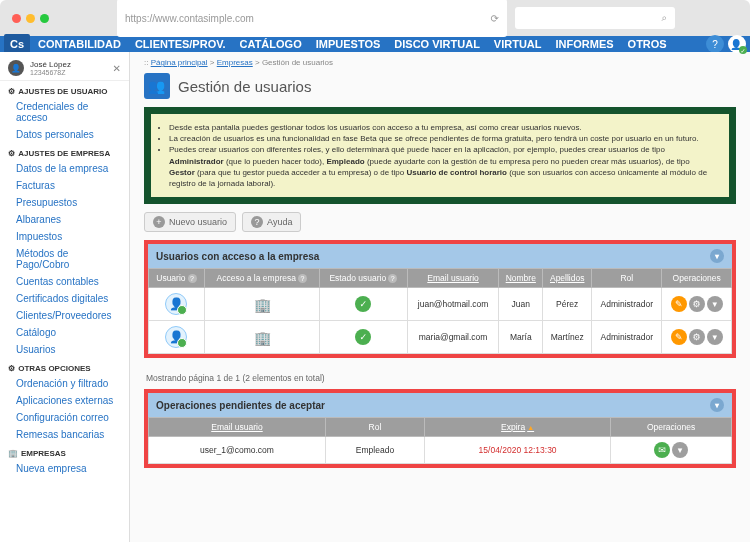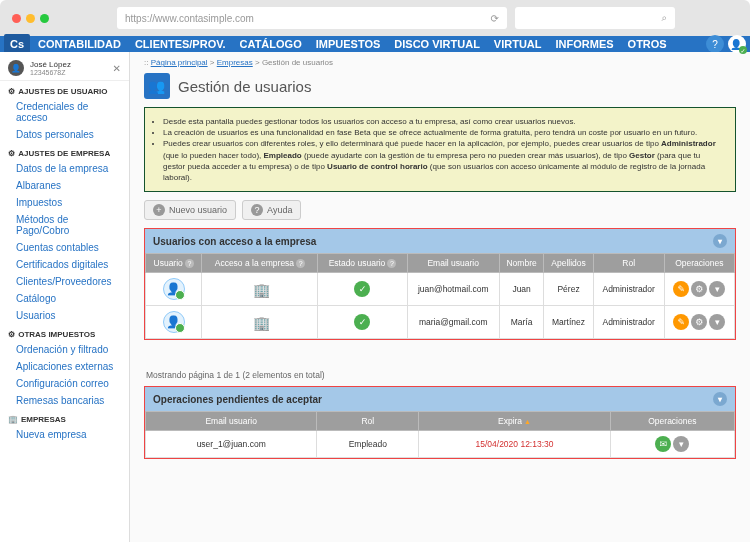--- a/index.html
+++ b/index.html
@@ -1,21 +1,21 @@
 <!DOCTYPE html>
 <html><head>
 <meta charset="utf-8">
 <style>
 *{margin:0;padding:0;box-sizing:border-box;font-family:Arial,Helvetica,sans-serif}
 body{background:#fff;font-size:10px;color:#333;width:750px;height:552px;overflow:hidden;position:relative}
 .browser-bar{height:36px;background:#e5e5e5;display:flex;align-items:center;padding:0 12px;gap:8px;border-radius:6px 6px 0 0}
 .dots{display:flex;gap:5px}
 .dot{width:9px;height:9px;border-radius:50%}
 .dot.r{background:#ff5f56}.dot.y{background:#ffbd2e}.dot.g{background:#27c93f}
-.addr{flex:1;height:22px;background:#fff;border-radius:3px;display:flex;align-items:center;padding:0 8px;color:#999;font-size:10px;justify-content:space-between;max-width:390px;margin-left:60px}
+.addr{flex:1;height:38px;background:#fff;border-radius:3px;display:flex;align-items:center;padding:0 8px;color:#999;font-size:10px;justify-content:space-between;max-width:390px;margin-left:60px}
 .search{width:160px;height:22px;background:#fff;border-radius:3px;display:flex;align-items:center;justify-content:flex-end;padding:0 8px}
 .nav{height:16px;background:#2773c4;display:flex;align-items:center;padding:0 4px;gap:2px}
 .logo{width:26px;height:20px;background:#1e5a9e;color:#fff;font-weight:bold;font-size:11px;display:flex;align-items:center;justify-content:center;border-radius:2px}
 .nav-item{color:#fff;font-size:11px;font-weight:bold;padding:0 6px;cursor:pointer}
 .nav-right{margin-left:auto;display:flex;gap:4px;align-items:center}
 .nav-icon{width:18px;height:18px;border-radius:50%;background:#3d8dd6;color:#fff;display:flex;align-items:center;justify-content:center;font-size:10px;cursor:pointer}
 .nav-icon.user{background:#fff;color:#2773c4;position:relative}
 .nav-icon.user::after{content:'✓';position:absolute;bottom:-1px;right:-1px;width:8px;height:8px;background:#4caf50;color:#fff;border-radius:50%;font-size:6px;display:flex;align-items:center;justify-content:center}
 .content{display:flex;height:calc(100% - 62px)}
 .sidebar{width:130px;background:#fff;border-right:1px solid #ddd;padding:4px 0;overflow-y:auto}
@@ -24,33 +24,33 @@
 .user-info{flex:1;font-size:8px}
 .user-info .sub{font-size:7px;color:#888}
 .sb-section{padding:6px 8px 2px;font-size:8px;font-weight:bold;display:flex;align-items:center;gap:3px}
 .sb-item{padding:3px 8px 3px 16px;font-size:10px;color:#2773c4;cursor:pointer}
 .main{flex:1;padding:6px 14px;overflow-y:auto;background:#fafafa}
 .crumb{font-size:8px;color:#888;margin-bottom:6px}
 .crumb a{color:#2773c4;text-decoration:underline}
 .title{display:flex;align-items:center;gap:8px;margin-bottom:8px}
 .title-icon{width:26px;height:26px;background:#2773c4;border-radius:3px;color:#fff;display:flex;align-items:center;justify-content:center;font-size:14px}
 .title h1{font-size:15px;color:#555;font-weight:normal}
-.infobox{background:#f3f3c9;border:1px solid #14532d;padding:8px 18px;font-size:8px;line-height:1.4;margin-bottom:8px}
+.infobox{background:#f3f3c9;border:7px solid #14532d;padding:8px 18px;font-size:8px;line-height:1.4;margin-bottom:8px}
 .infobox ul{list-style:disc}
 .infobox b{font-weight:bold}
 .actions{display:flex;gap:6px;margin-bottom:8px}
 .btn{display:flex;align-items:center;gap:4px;background:#f0f0f0;border:1px solid #ccc;border-radius:3px;padding:3px 8px;font-size:9px;cursor:pointer;color:#666}
 .btn .ic{width:12px;height:12px;border-radius:50%;background:#999;color:#fff;display:flex;align-items:center;justify-content:center;font-size:9px}
-.panel{border:1px solid #ef4444;margin-bottom:24px}
+.panel{border:4px solid #ef4444;margin-bottom:9px}
 .panel-h{background:#a4c8e8;padding:5px 8px;font-size:10px;font-weight:bold;color:#333;display:flex;justify-content:space-between;align-items:center}
 .panel-h .coll{width:14px;height:14px;border-radius:50%;background:#7ba8d0;color:#fff;display:flex;align-items:center;justify-content:center;font-size:8px;cursor:pointer}
 table{width:100%;border-collapse:collapse;font-size:8.5px}
 th{background:#9e9e9e;color:#fff;padding:4px 3px;font-weight:normal;text-align:center;border:1px solid #bbb;position:relative}
 th .q{display:inline-block;width:9px;height:9px;border-radius:50%;background:#bbb;color:#fff;font-size:7px;line-height:9px;margin-left:2px}
-th.sort{}
+th.sort{text-decoration:underline}
 td{padding:5px 3px;text-align:center;border:1px solid #ddd;background:#fff}
 .avatar{width:22px;height:22px;border-radius:50%;background:#e3f2fd;display:inline-flex;align-items:center;justify-content:center;font-size:12px;position:relative;border:1px solid #90caf9}
 .avatar::after{content:'';position:absolute;bottom:-1px;right:-1px;width:8px;height:8px;background:#4caf50;border-radius:50%;border:1px solid #fff}
 .ic-green{width:14px;height:14px;display:inline-block;color:#4caf50;font-size:14px}
 .check{width:16px;height:16px;border-radius:50%;background:#4caf50;color:#fff;display:inline-flex;align-items:center;justify-content:center;font-size:9px}
 .ops{display:flex;gap:2px;justify-content:center}
 .op{width:16px;height:16px;border-radius:50%;display:flex;align-items:center;justify-content:center;font-size:9px;color:#fff;cursor:pointer}
 .op.edit{background:#ff9800}
 .op.gear{background:#9e9e9e}
 .op.del{background:#9e9e9e}
@@ -103,30 +103,32 @@
       </div>
       <span style="font-size:10px;color:#888">✕</span>
     </div>
 
     <div class="sb-section">⚙ <span>AJUSTES DE USUARIO</span></div>
     <div class="sb-item">Credenciales de acceso</div>
     <div class="sb-item">Datos personales</div>
 
     <div class="sb-section">⚙ <span>AJUSTES DE EMPRESA</span></div>
     <div class="sb-item">Datos de la empresa</div>
+    <div class="sb-item">Facturas</div>
+    <div class="sb-item">Presupuestos</div>
     <div class="sb-item">Albaranes</div>
     <div class="sb-item">Impuestos</div>
     <div class="sb-item">Métodos de Pago/Cobro</div>
     <div class="sb-item">Cuentas contables</div>
     <div class="sb-item">Certificados digitales</div>
     <div class="sb-item">Clientes/Proveedores</div>
     <div class="sb-item">Catálogo</div>
     <div class="sb-item">Usuarios</div>
 
-    <div class="sb-section">⚙ <span>OTRAS IMPUESTOS</span></div>
+    <div class="sb-section">⚙ <span>OTRAS OPCIONES</span></div>
     <div class="sb-item">Ordenación y filtrado</div>
     <div class="sb-item">Aplicaciones externas</div>
     <div class="sb-item">Configuración correo</div>
     <div class="sb-item">Remesas bancarias</div>
 
     <div class="sb-section">🏢 <span>EMPRESAS</span></div>
     <div class="sb-item">Nueva empresa</div>
   </div>
 
   <div class="main">
@@ -135,21 +137,21 @@
     </div>
 
     <div class="title">
       <div class="title-icon">👥</div>
       <h1>Gestión de usuarios</h1>
     </div>
 
     <div class="infobox">
       <ul>
         <li>Desde esta pantalla puedes gestionar todos los usuarios con acceso a tu empresa, así como crear usuarios nuevos.</li>
-        <li>La creación de usuarios es una funcionalidad en fase Beta que se ofrece actualmente de forma gratuita, pero tendrá un coste por usuario en un futuro.</li>
+        <li>La creación de usuarios es una funcionalidad en fase Beta que se ofrece pendientes de forma gratuita, pero tendrá un coste por usuario en un futuro.</li>
         <li><span>Puedes crear usuarios con diferentes roles, y ello determinará qué puede hacer en la aplicación, por ejemplo, puedes crear usuarios de tipo </span><b>Administrador</b><span> (que lo pueden hacer todo), </span><b>Empleado</b><span> (puede ayudarte con la gestión de tu empresa pero no pueden crear más usuarios), de tipo </span><b>Gestor</b><span> (para que tu gestor pueda acceder a tu empresa) o de tipo </span><b>Usuario de control horario</b><span> (que son usuarios con acceso únicamente al módulo de registro de la jornada laboral).</span></li>
       </ul>
     </div>
 
     <div class="actions">
       <div class="btn">
           <span class="ic">+</span>
           <span>Nuevo usuario</span>
         </div>
       <div class="btn">
@@ -219,21 +221,21 @@
       </div>
       <table>
         <tbody>
             <tr>
           <th class="sort"><span>Email usuario</span></th>
           <th><span>Rol</span></th>
           <th class="sort"><span>Expira</span><span class="sort-arrow">▲</span></th>
           <th><span>Operaciones</span></th>
         </tr>
         <tr>
-          <td>user_1@juan.com</td>
+          <td>user_1@como.com</td>
           <td>Empleado</td>
           <td class="expire">15/04/2020 12:13:30</td>
           <td>
                 <div class="ops">
                   <span class="op mail">✉</span>
                   <span class="op del">▾</span>
                 </div>
               </td>
         </tr>
       </tbody>

